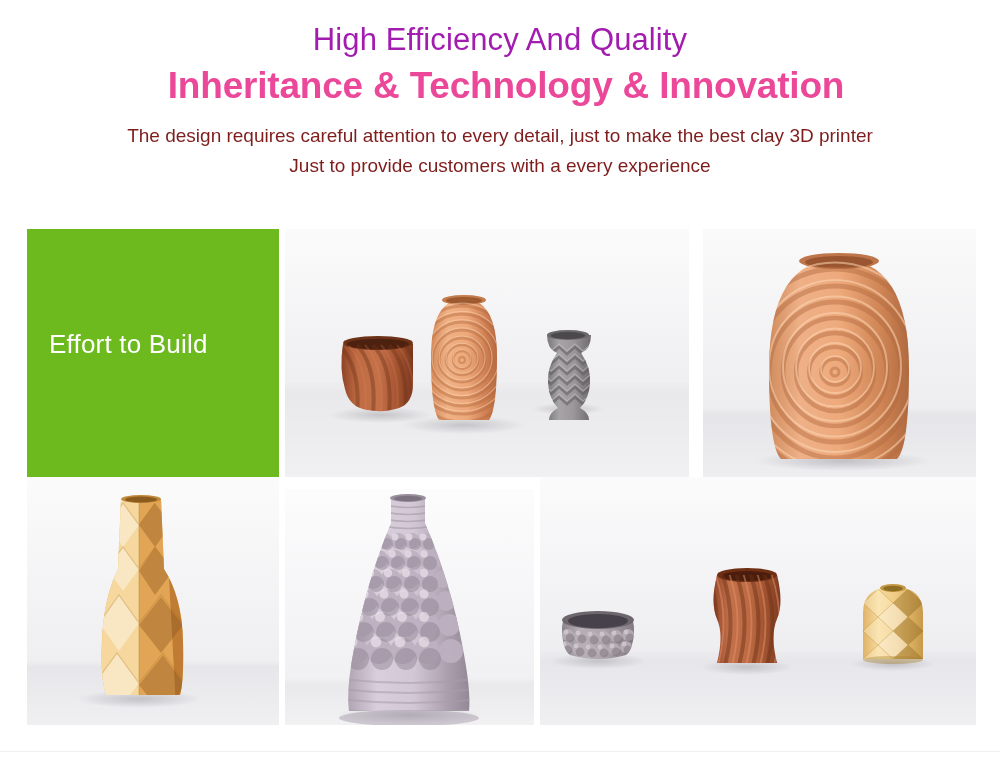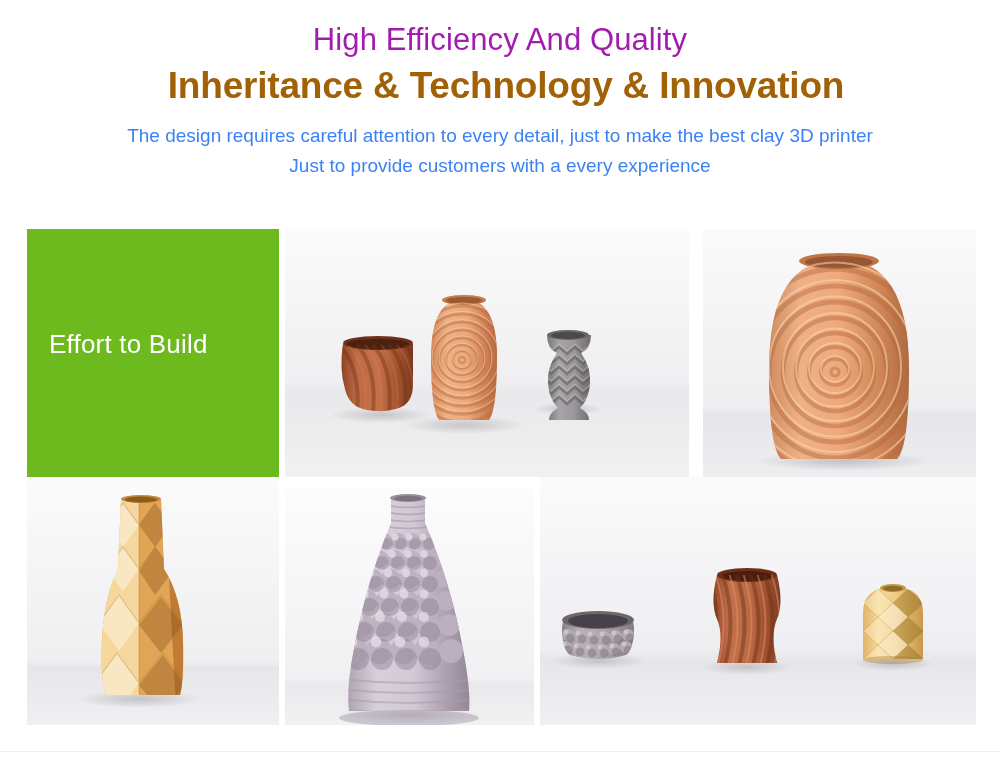--- a/index.html
+++ b/index.html
@@ -30,30 +30,30 @@
     font-weight: 400;
     color: #a21caf;
     letter-spacing: 0.1px;
     line-height: 1.15;
   }
   #title-accent {
     margin: 0;
     padding-top: 8px;
     font-size: 37px;
     font-weight: 700;
-    color: #a16207;
+    color: #ec4899;
     letter-spacing: -0.2px;
     line-height: 1.1;
     padding-left: 12px;
   }
   .subline {
     margin: 0;
     font-size: 19px;
     font-weight: 400;
-    color: #3b82f6;
+    color: #7f1d1d;
     line-height: 1.45;
   }
   #subline-1 { padding-top: 16px; }
   #subline-2 { padding-top: 2px; }
 
   
   #gallery { position: absolute; left: 0; top: 0; width: 1000px; height: 760px; }
   .cell { position: absolute; overflow: hidden; }
   .cell svg { display: block; width: 100%; height: 100%; }
 

